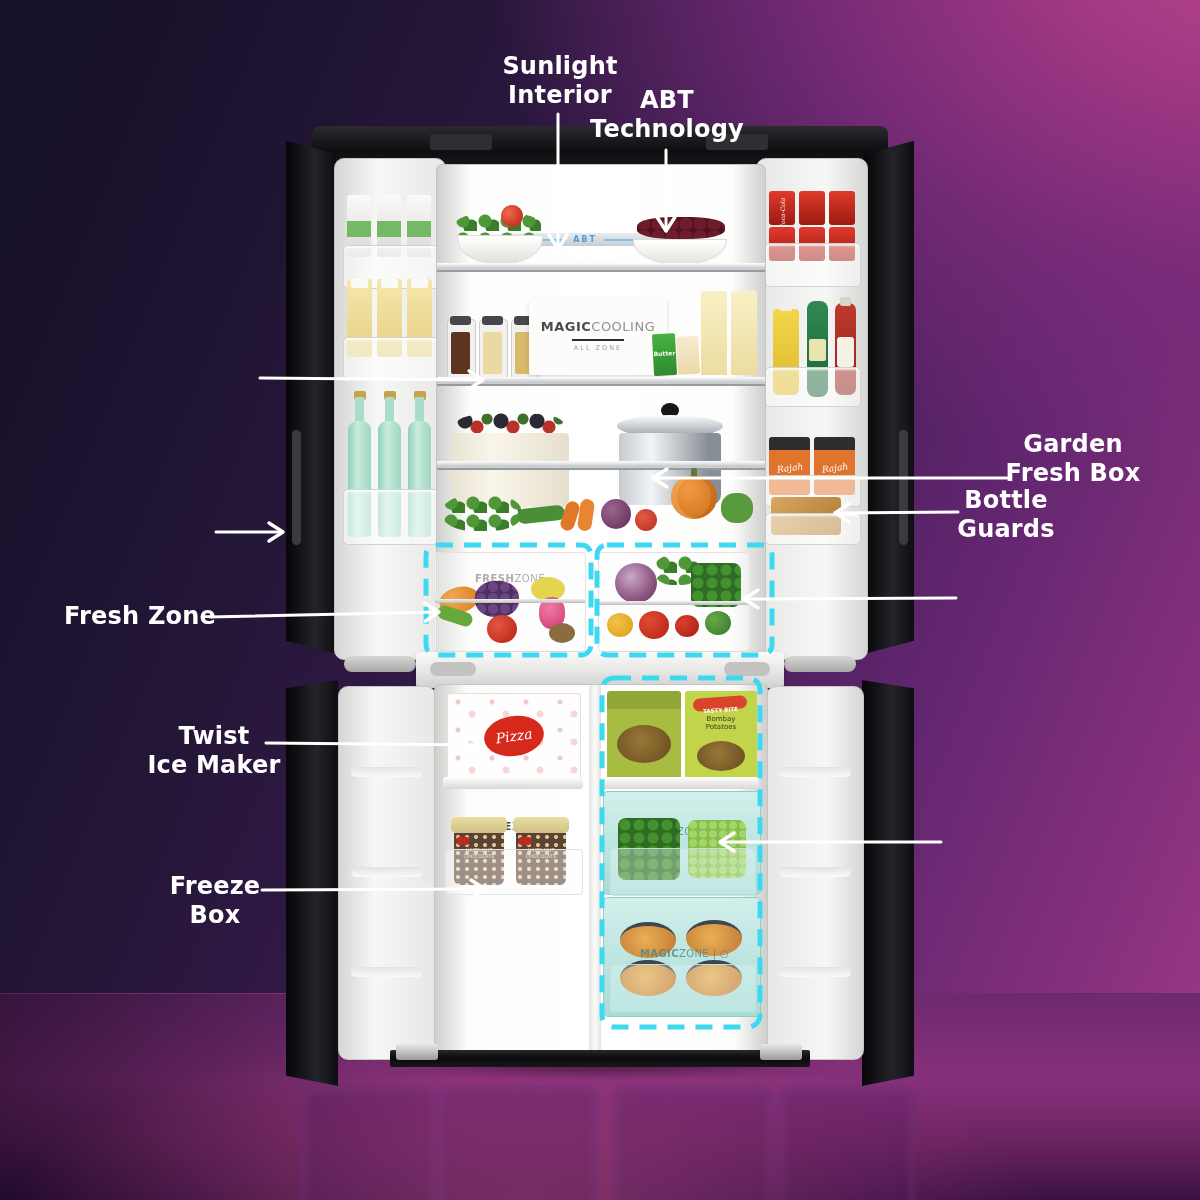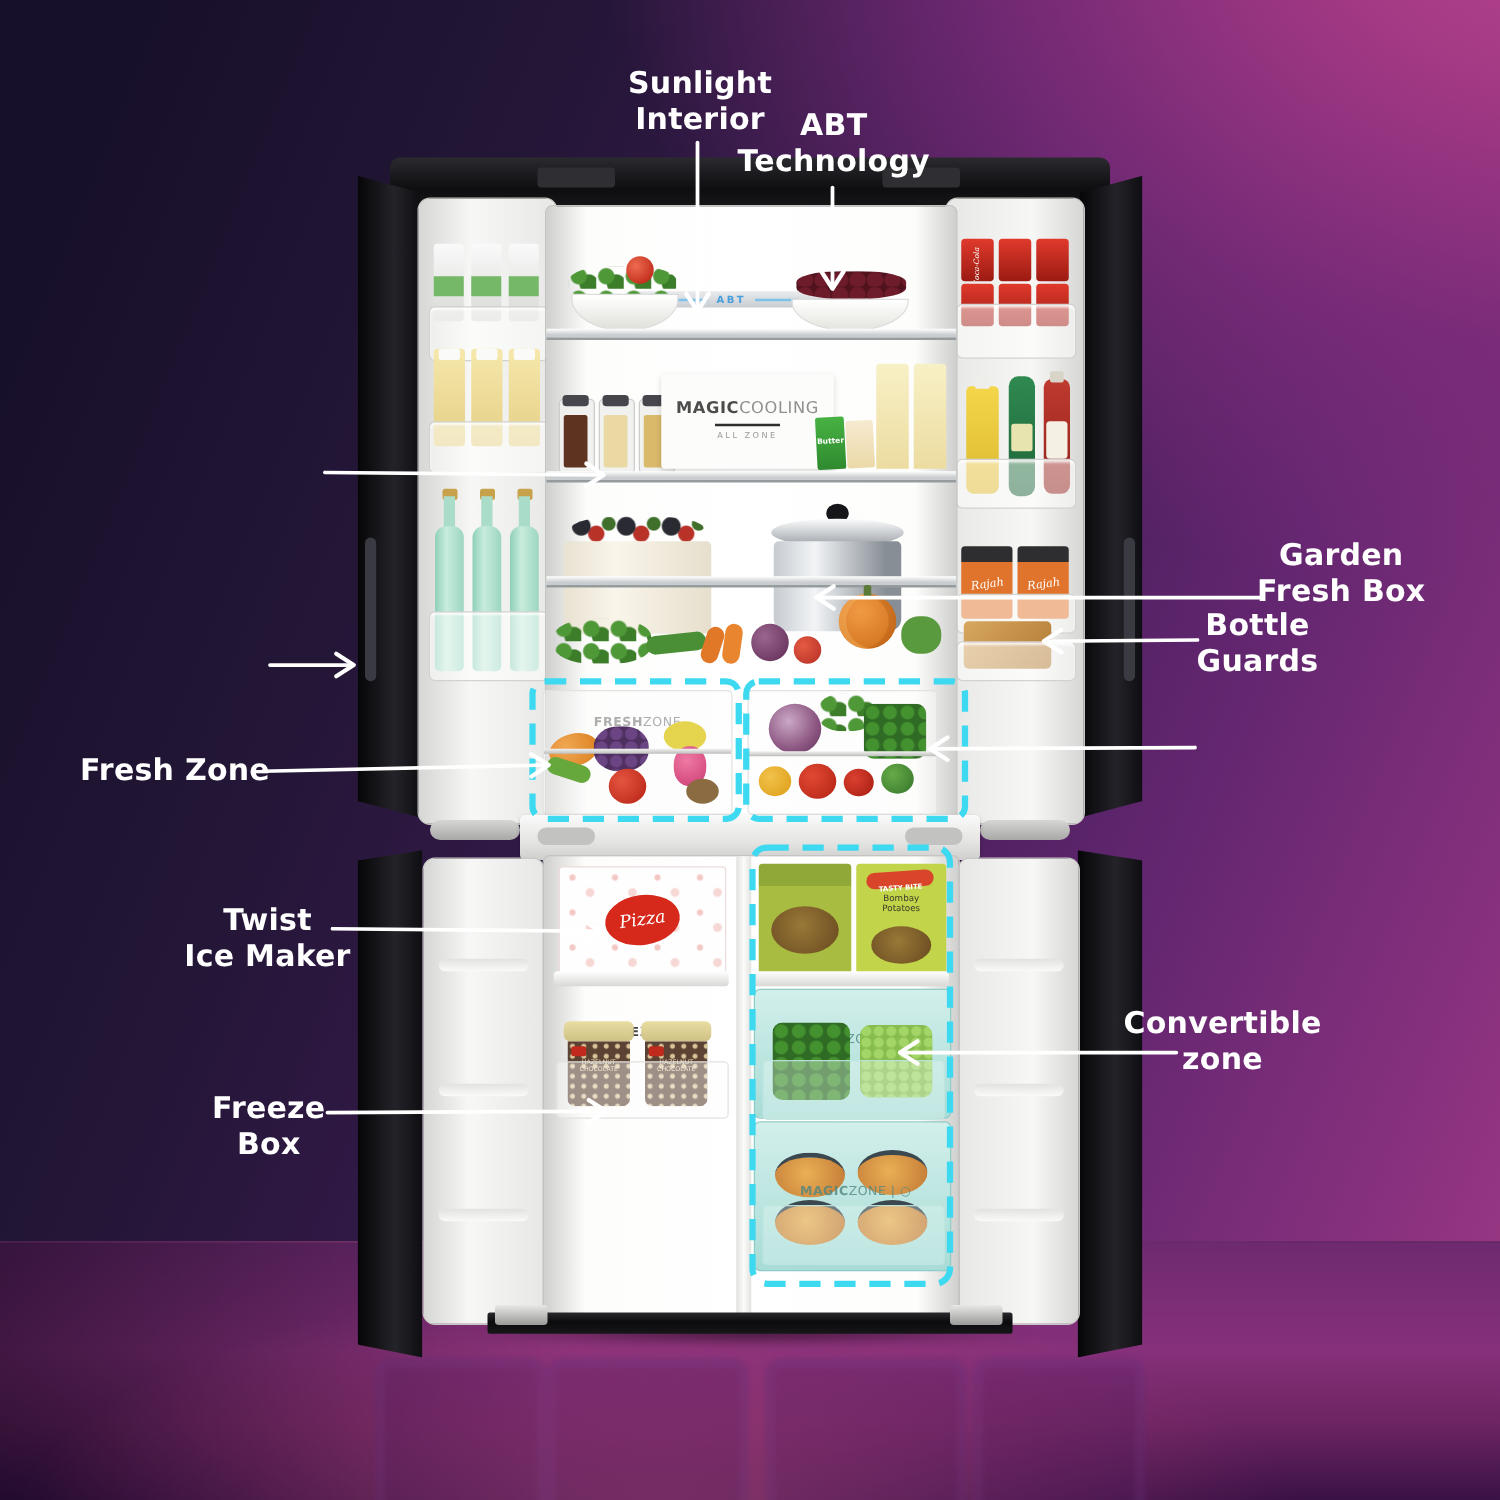--- a/index.html
+++ b/index.html
@@ -360,16 +360,14 @@
 Technology</div>
   <div class="abs callout" style="left:94px;top:722px;width:240px;">Twist
 Ice Maker</div>
   <div class="abs callout" style="left:30px;top:602px;width:220px;">Fresh Zone</div>
   <div class="abs callout" style="left:105px;top:872px;width:220px;">Freeze
 Box</div>
   <div class="abs callout" style="left:963px;top:430px;width:220px;">Garden
 Fresh Box</div>
   <div class="abs callout" style="left:896px;top:486px;width:220px;">Bottle
 Guards</div>
-  <div class="abs callout" style="left:868px;top:804px;width:220px;">Convertible
-zone</div>
 
 </div>
 
 </body></html>

